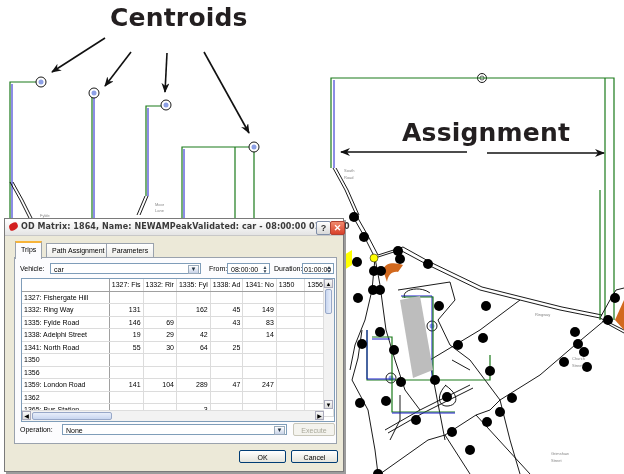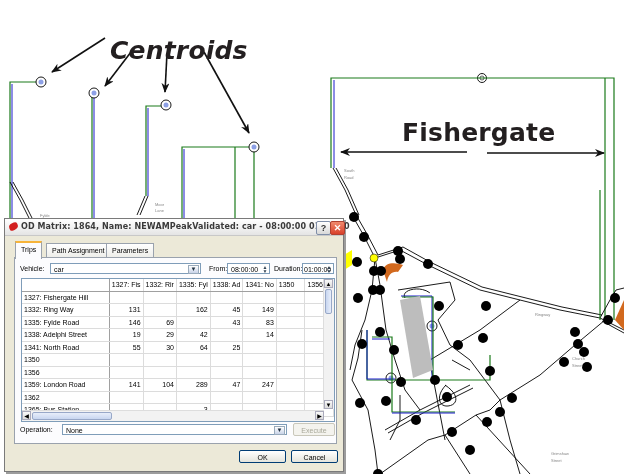--- a/index.html
+++ b/index.html
@@ -1,19 +1,19 @@
 <!DOCTYPE html>
 <html><head>
 <meta charset="utf-8">
 <style>
   html, body { margin:0; padding:0; }
   body { width:624px; height:474px; position:relative; overflow:hidden; background:#ffffff; font-family:"Liberation Sans", sans-serif; }
   #mapsvg { position:absolute; left:0; top:0; width:624px; height:474px; }
   .ann { position:absolute; font-family:"DejaVu Sans", sans-serif; font-weight:bold; color:#231f20; font-size:25px; letter-spacing:0.2px; }
-  #ann-centroids { left:110px; top:36px;font-style:italic; }
+  #ann-centroids { left:110px; top:3px; }
   #ann-connectors { left:402px; top:118px; }
 
   
   #dialog { position:absolute; left:4px; top:218px; width:338px; height:252px; background:#ece9d8; border:1px solid #7a7a7a; box-shadow:2px 2px 0 #9c9c9c; font-size:7.5px; color:#000; }
   #titlebar { position:absolute; left:0; top:0; width:338px; height:16px; background:linear-gradient(#ffffff,#f0f0f0 60%,#e4e4e4); border-bottom:1px solid #c8c8c8; }
   #app-icon { position:absolute; left:4px; top:4px; width:9px; height:7px; background:#d21e1e; border-radius:50% 30% 50% 30%; transform:rotate(-25deg); }
   #title-text { position:absolute; left:16px; top:3px; font-family:"DejaVu Sans", sans-serif; font-size:8px; font-weight:bold; color:#3a3a3a; white-space:nowrap; letter-spacing:0.1px; }
   .tb-btn { position:absolute; top:2px; width:13px; height:12px; border:1px solid #7f8ea8; border-radius:2px; font-size:9px; line-height:12px; text-align:center; font-weight:bold; }
   #help-btn { left:311px; background:linear-gradient(#ffffff,#d8d8d8); color:#333; }
   #close-btn { left:325px; background:linear-gradient(#f08a6e,#d9402a); color:#fff; border-color:#b04030; }
@@ -197,21 +197,21 @@
     <text x="344" y="179">Road</text>
     <text x="535" y="316">Ringway</text>
     <text x="572" y="360">Church</text>
     <text x="572" y="367">Street</text>
     <text x="551" y="455">Grimshaw</text>
     <text x="551" y="462">Street</text>
   </g>
 </svg>
 
 <div id="ann-centroids" class="ann">Centroids</div>
-<div id="ann-connectors" class="ann">Fishergate</div>
+<div id="ann-connectors" class="ann">Assignment</div>
 
 <div id="dialog">
   <div id="titlebar">
     <span id="app-icon"></span>
     <span id="title-text">OD Matrix: 1864, Name: NEWAMPeakValidated: car - 08:00:00 01:00:00</span>
     <span id="help-btn" class="tb-btn">?</span>
     <span id="close-btn" class="tb-btn">✕</span>
   </div>
 
   <div id="tabs">

